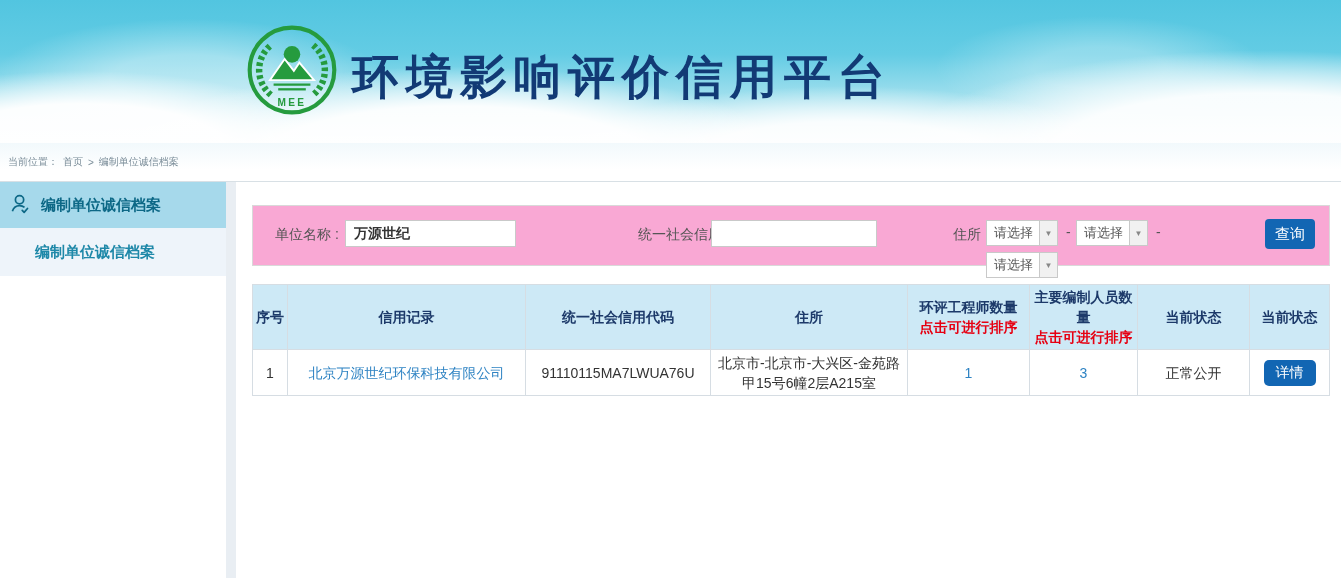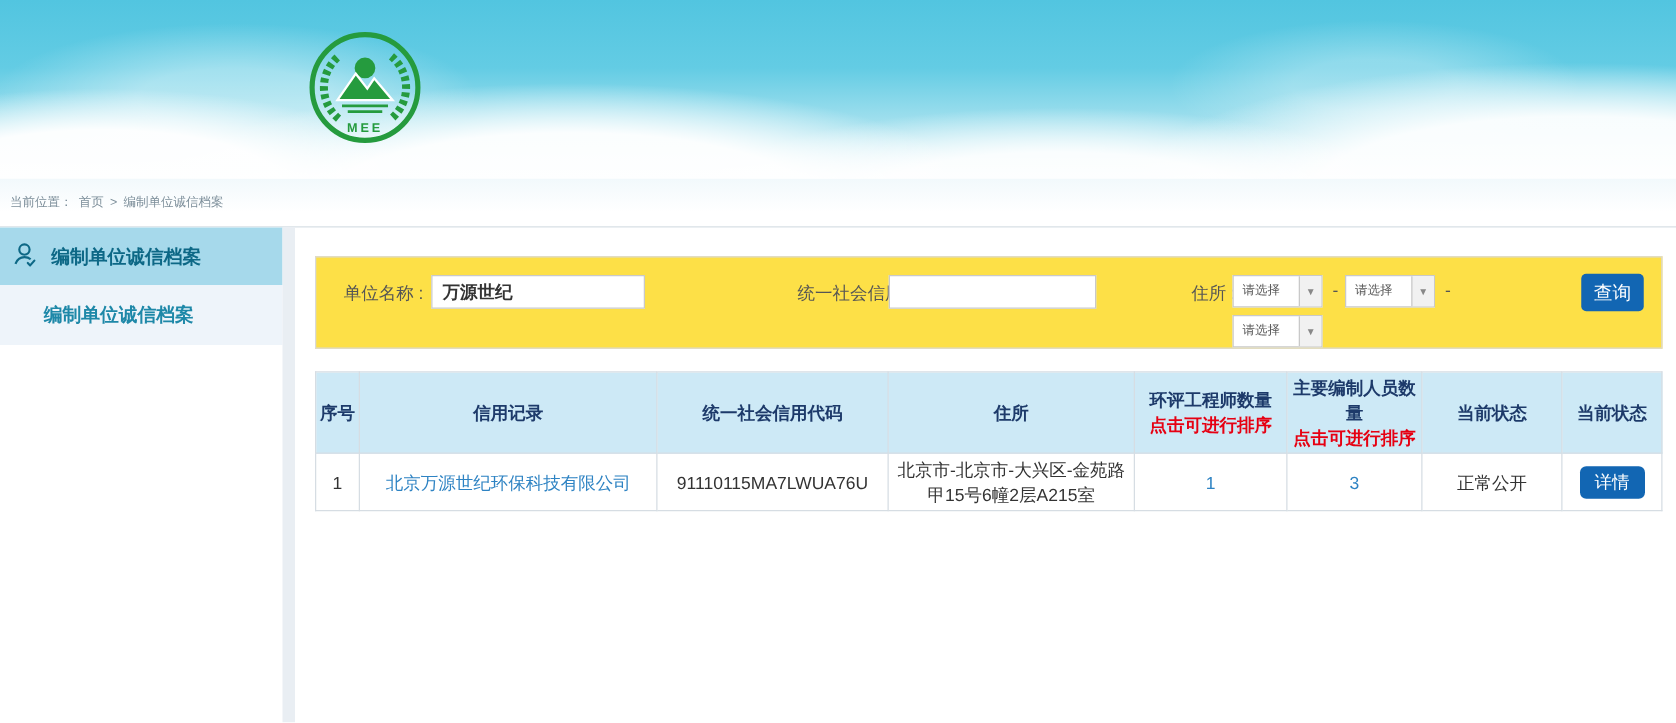--- a/index.html
+++ b/index.html
@@ -47,35 +47,35 @@
     display: flex; align-items: center; gap: 9px; padding-left: 9px;
     font-size: 15px; font-weight: bold; color: #0d6886; cursor: pointer;
   }
   .side-item2 {
     height: 48px; background: #eef4fa;
     display: flex; align-items: center; padding-left: 35px;
     font-size: 15px; font-weight: bold; color: #1e88a8; cursor: pointer;
   }
   
   .search-panel {
-    margin-top: 23px; height: 74px; position: relative;
-    border: 1px solid #d9d9d9; background: #fde047;
+    margin-top: 23px; height: 61px; position: relative;
+    border: 1px solid #d9d9d9; background: #f9a8d4;
   }
   .search-panel .lbl { position: absolute; font-size: 14px; color: #555; top: 20px; white-space: nowrap; }
   .txt-input {
     position: absolute; top: 14px; height: 27px;
     border: 1px solid #c9c9c9; padding: 0 8px; font-size: 14px; color: #333;
     font-family: "Liberation Sans", "DejaVu Sans", sans-serif; outline: none;
   }
   .sel {
     position: absolute; width: 72px; height: 26px;
     border: 1px solid #c9c9c9; background: #fff;
     display: flex; align-items: stretch; cursor: pointer;
   }
-  .sel .sel-text { flex: 1; font-size: 10px; color: #555; line-height: 24px; padding-left: 7px; }
+  .sel .sel-text { flex: 1; font-size: 13px; color: #555; line-height: 24px; padding-left: 7px; }
   .sel .sel-arrow {
     width: 18px; flex: none; background: #f1f1f1; border-left: 1px solid #c9c9c9;
     display: flex; align-items: center; justify-content: center;
     font-size: 8px; color: #888;
   }
   .dash { position: absolute; top: 18px; font-size: 14px; color: #555; }
   .query-btn {
     position: absolute; right: 14px; top: 13px;
     width: 50px; height: 30px; border: none; border-radius: 4px;
     background: #1266b3; color: #fff; font-size: 15px; cursor: pointer;
@@ -107,20 +107,21 @@
       <circle cx="50" cy="50" r="46" fill="none" stroke="#259b3e" stroke-width="4.5"></circle>
       <path d="M27 77 A35 35 0 0 1 27 23" fill="none" stroke="#259b3e" stroke-width="7" stroke-dasharray="4 3"></path>
       <path d="M73 23 A35 35 0 0 1 73 77" fill="none" stroke="#259b3e" stroke-width="7" stroke-dasharray="4 3"></path>
       <circle cx="50" cy="33" r="9" fill="#259b3e"></circle>
       <path d="M26 61 L42 38 L52 51 L58 42 L74 61 Z" fill="#259b3e" stroke="#ffffff" stroke-width="2"></path>
       <path d="M30 66 H70" stroke="#259b3e" stroke-width="2.5"></path>
       <path d="M35 71 H65" stroke="#259b3e" stroke-width="2.5"></path>
       <text x="50" y="89" text-anchor="middle" font-size="11" font-weight="bold" letter-spacing="2.5" fill="#259b3e">MEE</text>
     </svg>
   </div>
+  <div class="site-title">环境影响评价信用平台</div>
 </div>
 
 <div class="breadcrumb">
   <span>当前位置：</span>
   <a>首页</a>
   <span>&gt;</span>
   <a>编制单位诚信档案</a>
 </div>
 
 <div class="main">

